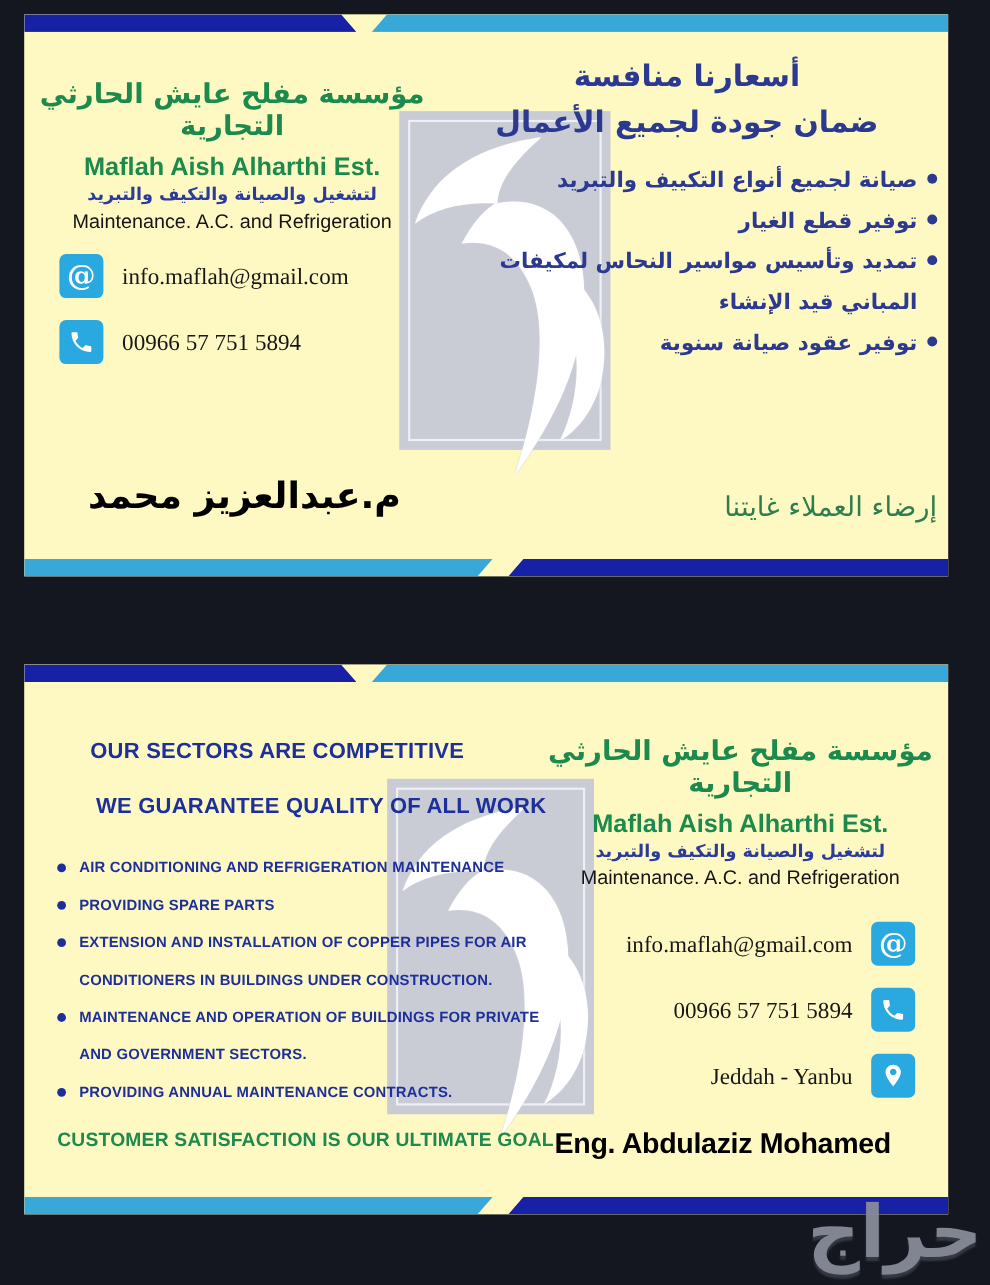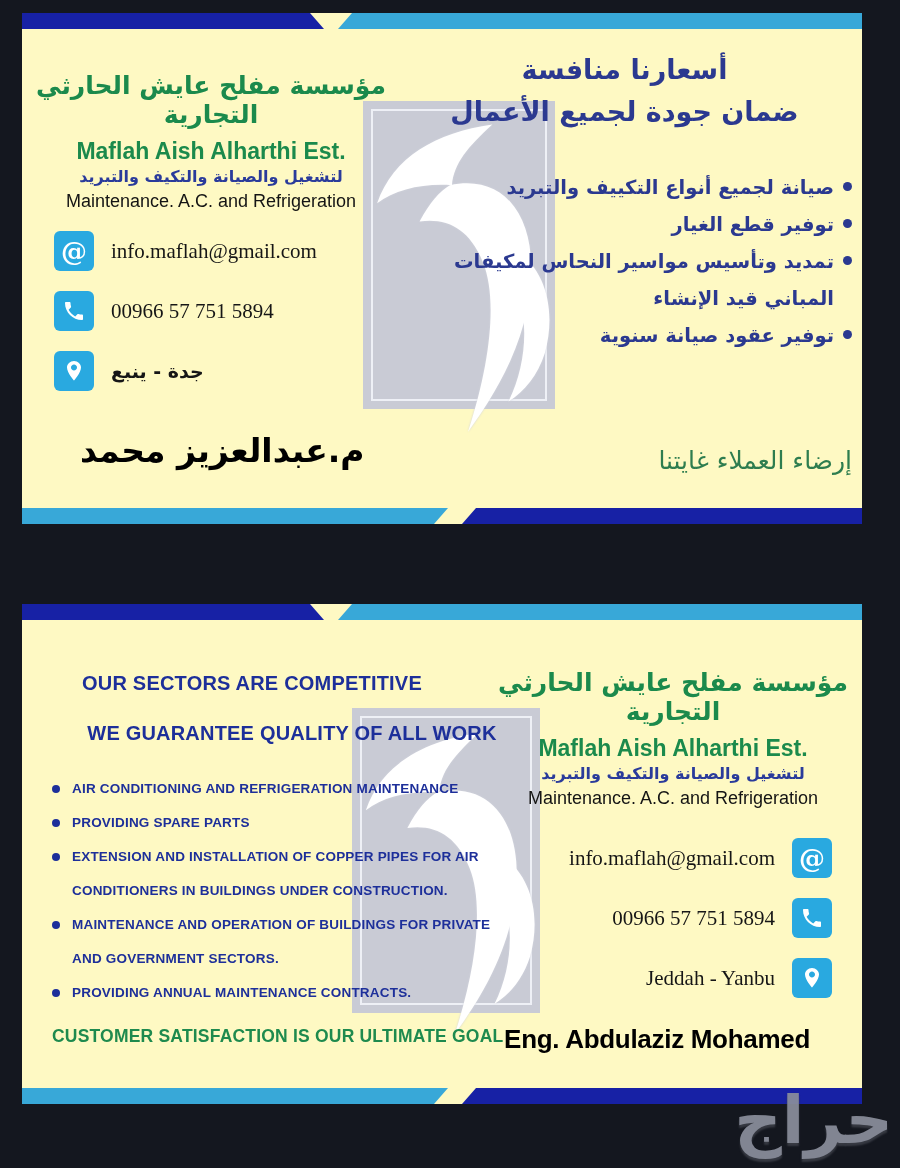--- a/index.html
+++ b/index.html
@@ -56,21 +56,21 @@
     display:flex;align-items:center;justify-content:center;flex:0 0 40px;color:#fff;}
   .icon-sq .at{font-family:"DejaVu Serif",serif;font-size:26px;font-weight:bold;line-height:1;}
   .contact-text{font-family:"Liberation Serif","DejaVu Serif",serif;font-size:21px;color:#161616;}
   .contact-row .contact-text{margin-left:17px;}
   .contact-row.reverse .contact-text{margin-right:17px;margin-left:0;}
   .contact-text.ar{font-family:"DejaVu Sans",sans-serif;font-weight:bold;font-size:19px;direction:rtl;}
 
   
   .front-right{position:absolute;right:10px;top:20px;width:455px;direction:rtl;}
   .headline-ar{text-align:center;color:#2b3990;font-weight:bold;font-size:27px;line-height:1.55;}
-  .services-ar{margin-top:36px;}
+  .services-ar{margin-top:12px;}
   .service-item{display:flex;color:#2b3990;font-weight:bold;}
   .services-ar .service-item{font-size:19.5px;line-height:1.9;}
   .bullet{flex:0 0 auto;align-self:flex-start;}
   .services-ar .bullet{width:9px;height:9px;border-radius:50%;background:#2b3990;
     margin-left:9px;margin-top:13px;}
   .motto-ar{position:absolute;right:10px;top:417px;direction:rtl;
     font-size:25px;color:#2e7d4f;font-weight:500;}
 
   .person-ar{position:absolute;left:58px;top:402px;font-size:33px;font-weight:900;
     color:#000;direction:rtl;}
@@ -130,28 +130,20 @@
         <span class="contact-text">info.maflah@gmail.com</span>
       </div>
       <div class="contact-row">
         <div class="icon-sq">
           <svg width="24" height="24" viewBox="0 0 24 24">
               <path fill="#ffffff" d="M6.62 10.79c1.44 2.83 3.76 5.14 6.59 6.59l2.2-2.2c.27-.27.67-.36 1.02-.24 1.12.37 2.33.57 3.57.57.55 0 1 .45 1 1V20c0 .55-.45 1-1 1-9.39 0-17-7.61-17-17 0-.55.45-1 1-1h3.5c.55 0 1 .45 1 1 0 1.25.2 2.45.57 3.57.11.35.03.74-.25 1.02l-2.2 2.2z"></path>
             </svg>
         </div>
         <span class="contact-text">00966 57 751 5894</span>
       </div>
-      <div class="contact-row">
-        <div class="icon-sq">
-          <svg width="24" height="24" viewBox="0 0 24 24">
-              <path fill="#ffffff" d="M12 2C8.13 2 5 5.13 5 8.5c0 5.25 7 13 7 13s7-7.75 7-13C19 5.13 15.87 2 12 2zm0 9.5c-1.66 0-3-1.34-3-3s1.34-3 3-3 3 1.34 3 3-1.34 3-3 3z"></path>
-            </svg>
-        </div>
-        <span class="contact-text ar">جدة - ينبع</span>
-      </div>
     </div>
 
     <div class="person-ar">م.عبدالعزيز محمد</div>
 
     <div class="front-right">
       <div class="headline-ar">
         <div>أسعارنا منافسة</div>
         <div>ضمان جودة لجميع الأعمال</div>
       </div>
       <div class="services-ar">

